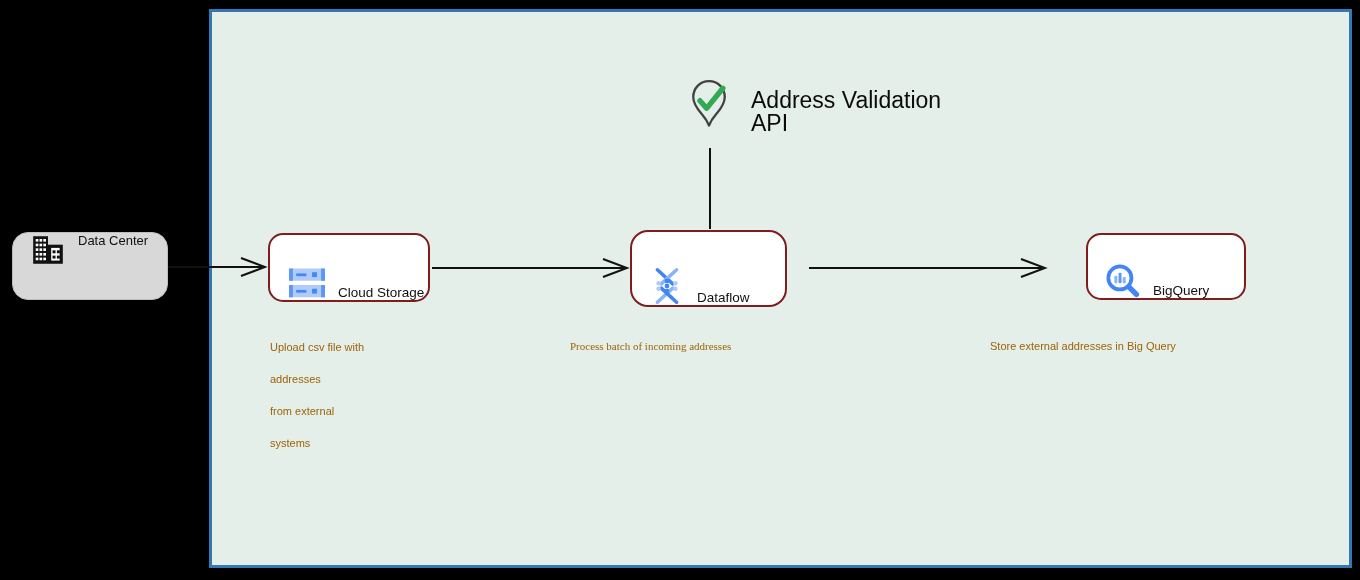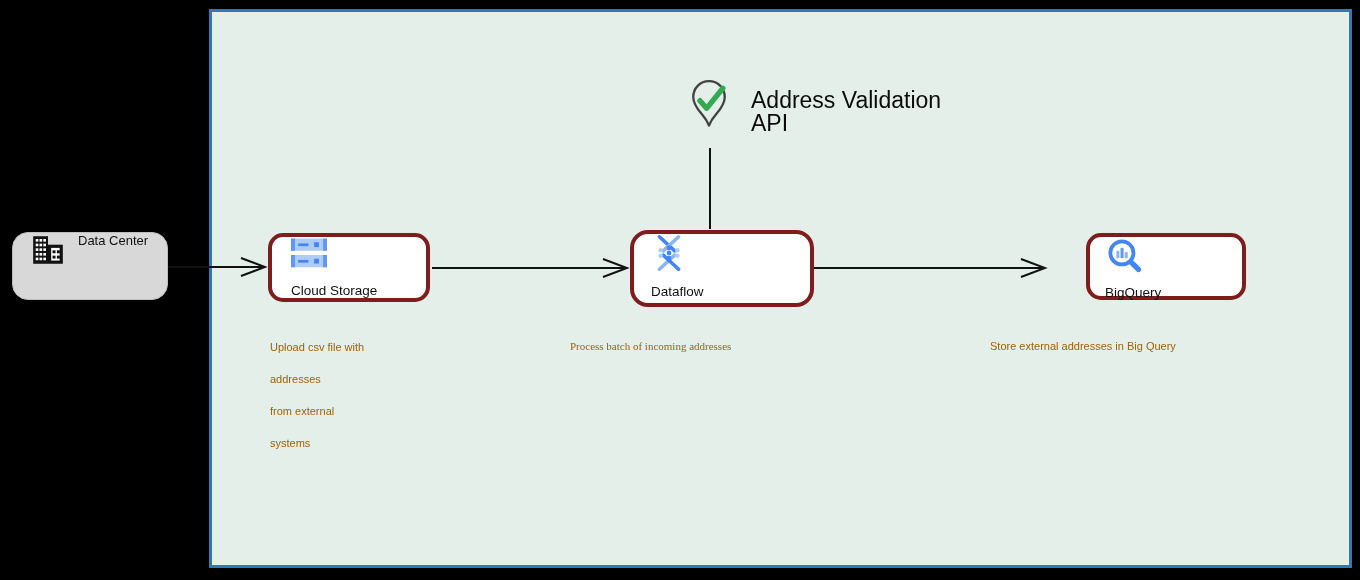--- a/index.html
+++ b/index.html
@@ -14,27 +14,27 @@
   .panel {
     position:absolute; left:209px; top:9px; width:1143px; height:559px;
     background:#e3efe8;
     border:3px solid #3377b5;
   }
   .arrow-layer {
     position:absolute; left:0; top:0; width:1360px; height:580px;
     pointer-events:none;
   }
   .node {
-    position:absolute; display:flex; align-items:flex-start;
-    background:#fff; border:4px solid #7f1d1d; border-radius:15px;flex-direction:column;
+    position:absolute; display:flex; align-items:flex-end;
+    background:#fff; border:2px solid #7f1d1d; border-radius:15px;
   }
   .node .icon { flex:0 0 auto; display:flex; align-items:center; justify-content:center; }
   .node-label { font-size:13.5px; color:#111; white-space:nowrap; }
   .node-cloud-storage { left:268px; top:233px; width:162px; height:69px; padding-left:19px; gap:13px; }
-  .node-dataflow     { left:630px; top:230px; width:184px; height:77px; padding-left:17px; gap:12px; border-radius:18px; }
+  .node-dataflow     { left:630px; top:230px; width:157px; height:77px; padding-left:17px; gap:12px; border-radius:18px; }
   .node-bigquery     { left:1050px; top:233px; width:160px; height:67px; padding-left:15px; gap:12px;margin-left:36px; }
   .ext-node {
     position:absolute; left:12px; top:232px; width:156px; height:68px;
     background:#d8d8d8; border:1px solid #bdbdbd; border-radius:16px;
     display:flex; align-items:flex-start; padding-left:17px; gap:12px;
   }
   .ext-label { font-size:13px; color:#111; }
   .caption {
     position:absolute; font-size:11px; line-height:32px; color:#a16207;
     white-space:pre-line;

